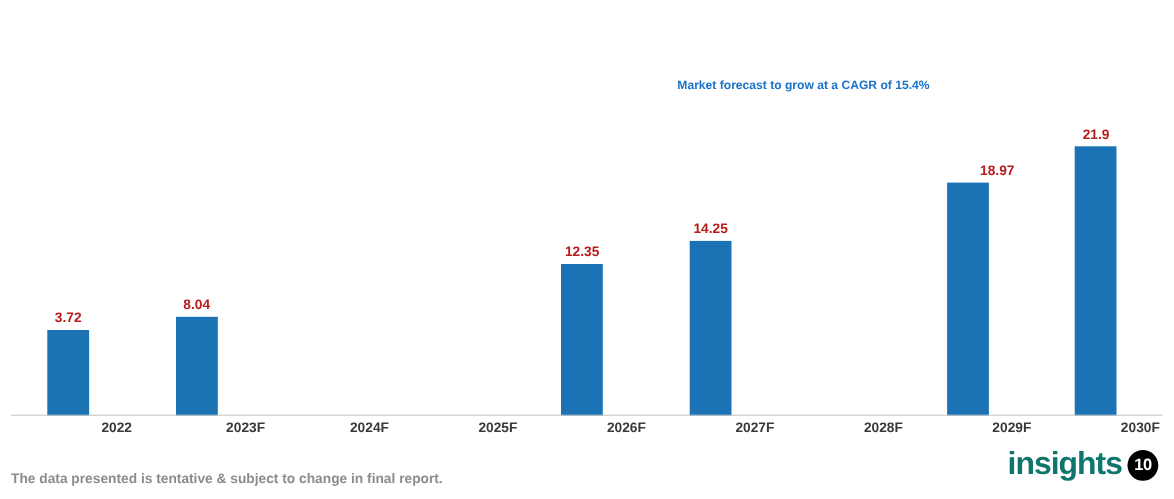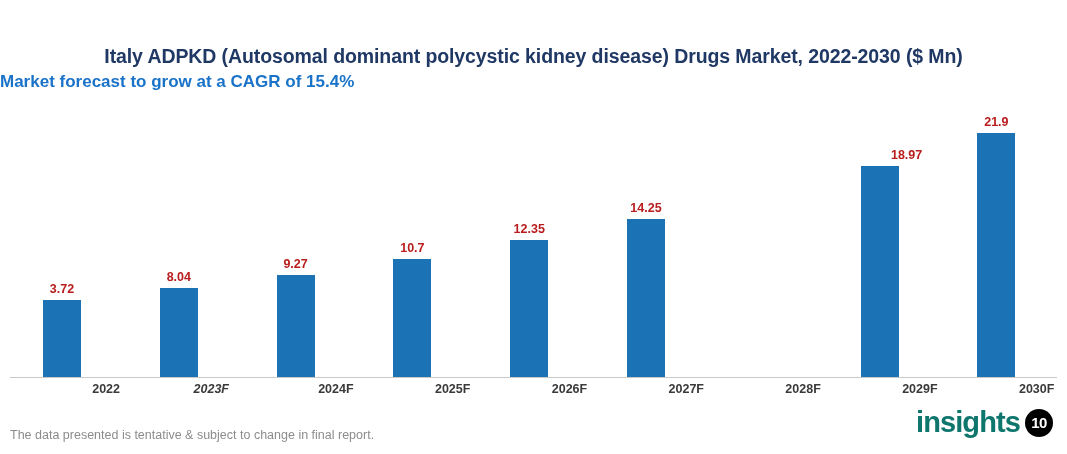--- a/index.html
+++ b/index.html
@@ -29,22 +29,22 @@
     font-weight: bold;
     color: #1f3864;
     letter-spacing: -0.1px;
     white-space: nowrap;
   }
   #chart-subtitle {
     position: absolute;
     left: 0;
     top: 72px;
     width: 845px;
-    text-align: left;
-    font-size: 17px;
+    text-align: right;
+    font-size: 11px;
     font-weight: bold;
     color: #1a73c8;
     white-space: nowrap;
   }
 
   
   #plot-area {
     position: absolute;
     left: 10px;
     top: 110px;
@@ -101,21 +101,21 @@
     color: #3a3a3a;
     white-space: nowrap;
   }
 
   
   #footer-note {
     position: absolute;
     left: 10px;
     top: 428px;
     font-size: 12.5px;
-    font-weight: normal;
+    font-weight: bold;
     color: #8c8c8c;
     white-space: nowrap;
   }
   #brand-logo {
     position: absolute;
     right: 14px;
     top: 408px;
     display: flex;
     align-items: center;
     gap: 5px;
@@ -139,41 +139,32 @@
     align-items: center;
     justify-content: center;
     letter-spacing: -0.5px;
   }
 </style>
 </head>
 <body>
 
 <div id="chart-card">
 
-  <div id="chart-title">Italy ADPKD (Autosomal dominant polycystic kidney disease) Drugs Market, 2022-2030 ($ Mn)</div>
 
   <div id="chart-subtitle">Market forecast to grow at a CAGR of 15.4%</div>
 
   <div id="plot-area">
       <div class="bar-slot" style="left: -6px;">
         <div class="bar-rect" style="height: 77.72px; background: rgb(27, 114, 181);"></div>
         <div class="bar-value" style="bottom: 81.72px;">3.72</div>
       </div>
       <div class="bar-slot" style="left: 110.8px;">
         <div class="bar-rect" style="height: 89.78px; background: rgb(27, 114, 181);"></div>
         <div class="bar-value" style="bottom: 93.78px;">8.04</div>
       </div>
-      <div class="bar-slot" style="left: 227.6px;">
-        <div class="bar-rect" style="height: 103.515px; background: rgb(27, 114, 181);"></div>
-        <div class="bar-value" style="bottom: 107.515px;">9.27</div>
-      </div>
-      <div class="bar-slot" style="left: 344.4px;">
-        <div class="bar-rect" style="height: 119.483px; background: rgb(27, 114, 181);"></div>
-        <div class="bar-value" style="bottom: 123.483px;">10.7</div>
-      </div>
       <div class="bar-slot" style="left: 461.2px;">
         <div class="bar-rect" style="height: 137.908px; background: rgb(27, 114, 181);"></div>
         <div class="bar-value" style="bottom: 141.908px;">12.35</div>
       </div>
       <div class="bar-slot" style="left: 578px;">
         <div class="bar-rect" style="height: 159.125px; background: rgb(27, 114, 181);"></div>
         <div class="bar-value" style="bottom: 163.125px;">14.25</div>
       </div>
       <div class="bar-slot" style="left: 811.6px;">
         <div class="bar-rect" style="height: 211.832px; background: rgb(27, 114, 181);"></div>
@@ -182,21 +173,21 @@
       <div class="bar-slot" style="left: 928.4px;">
         <div class="bar-rect" style="height: 244.55px; background: rgb(27, 114, 181);"></div>
         <div class="bar-value" style="bottom: 248.55px;">21.9</div>
       </div>
     </div>
 
   <div id="axis-line"></div>
 
   <div id="category-axis">
       <div class="cat-label" style="left: -6px;">2022</div>
-      <div class="cat-label" style="left: 103px; font-style: italic;">2023F</div>
+      <div class="cat-label" style="left: 115px;">2023F</div>
       <div class="cat-label" style="left: 227.6px;">2024F</div>
       <div class="cat-label" style="left: 344.4px;">2025F</div>
       <div class="cat-label" style="left: 461.2px;">2026F</div>
       <div class="cat-label" style="left: 578px;">2027F</div>
       <div class="cat-label" style="left: 694.8px;">2028F</div>
       <div class="cat-label" style="left: 811.6px;">2029F</div>
       <div class="cat-label" style="left: 928.4px;">2030F</div>
     </div>
 
   <div id="footer-note">The data presented is tentative &amp; subject to change in final report.</div>

